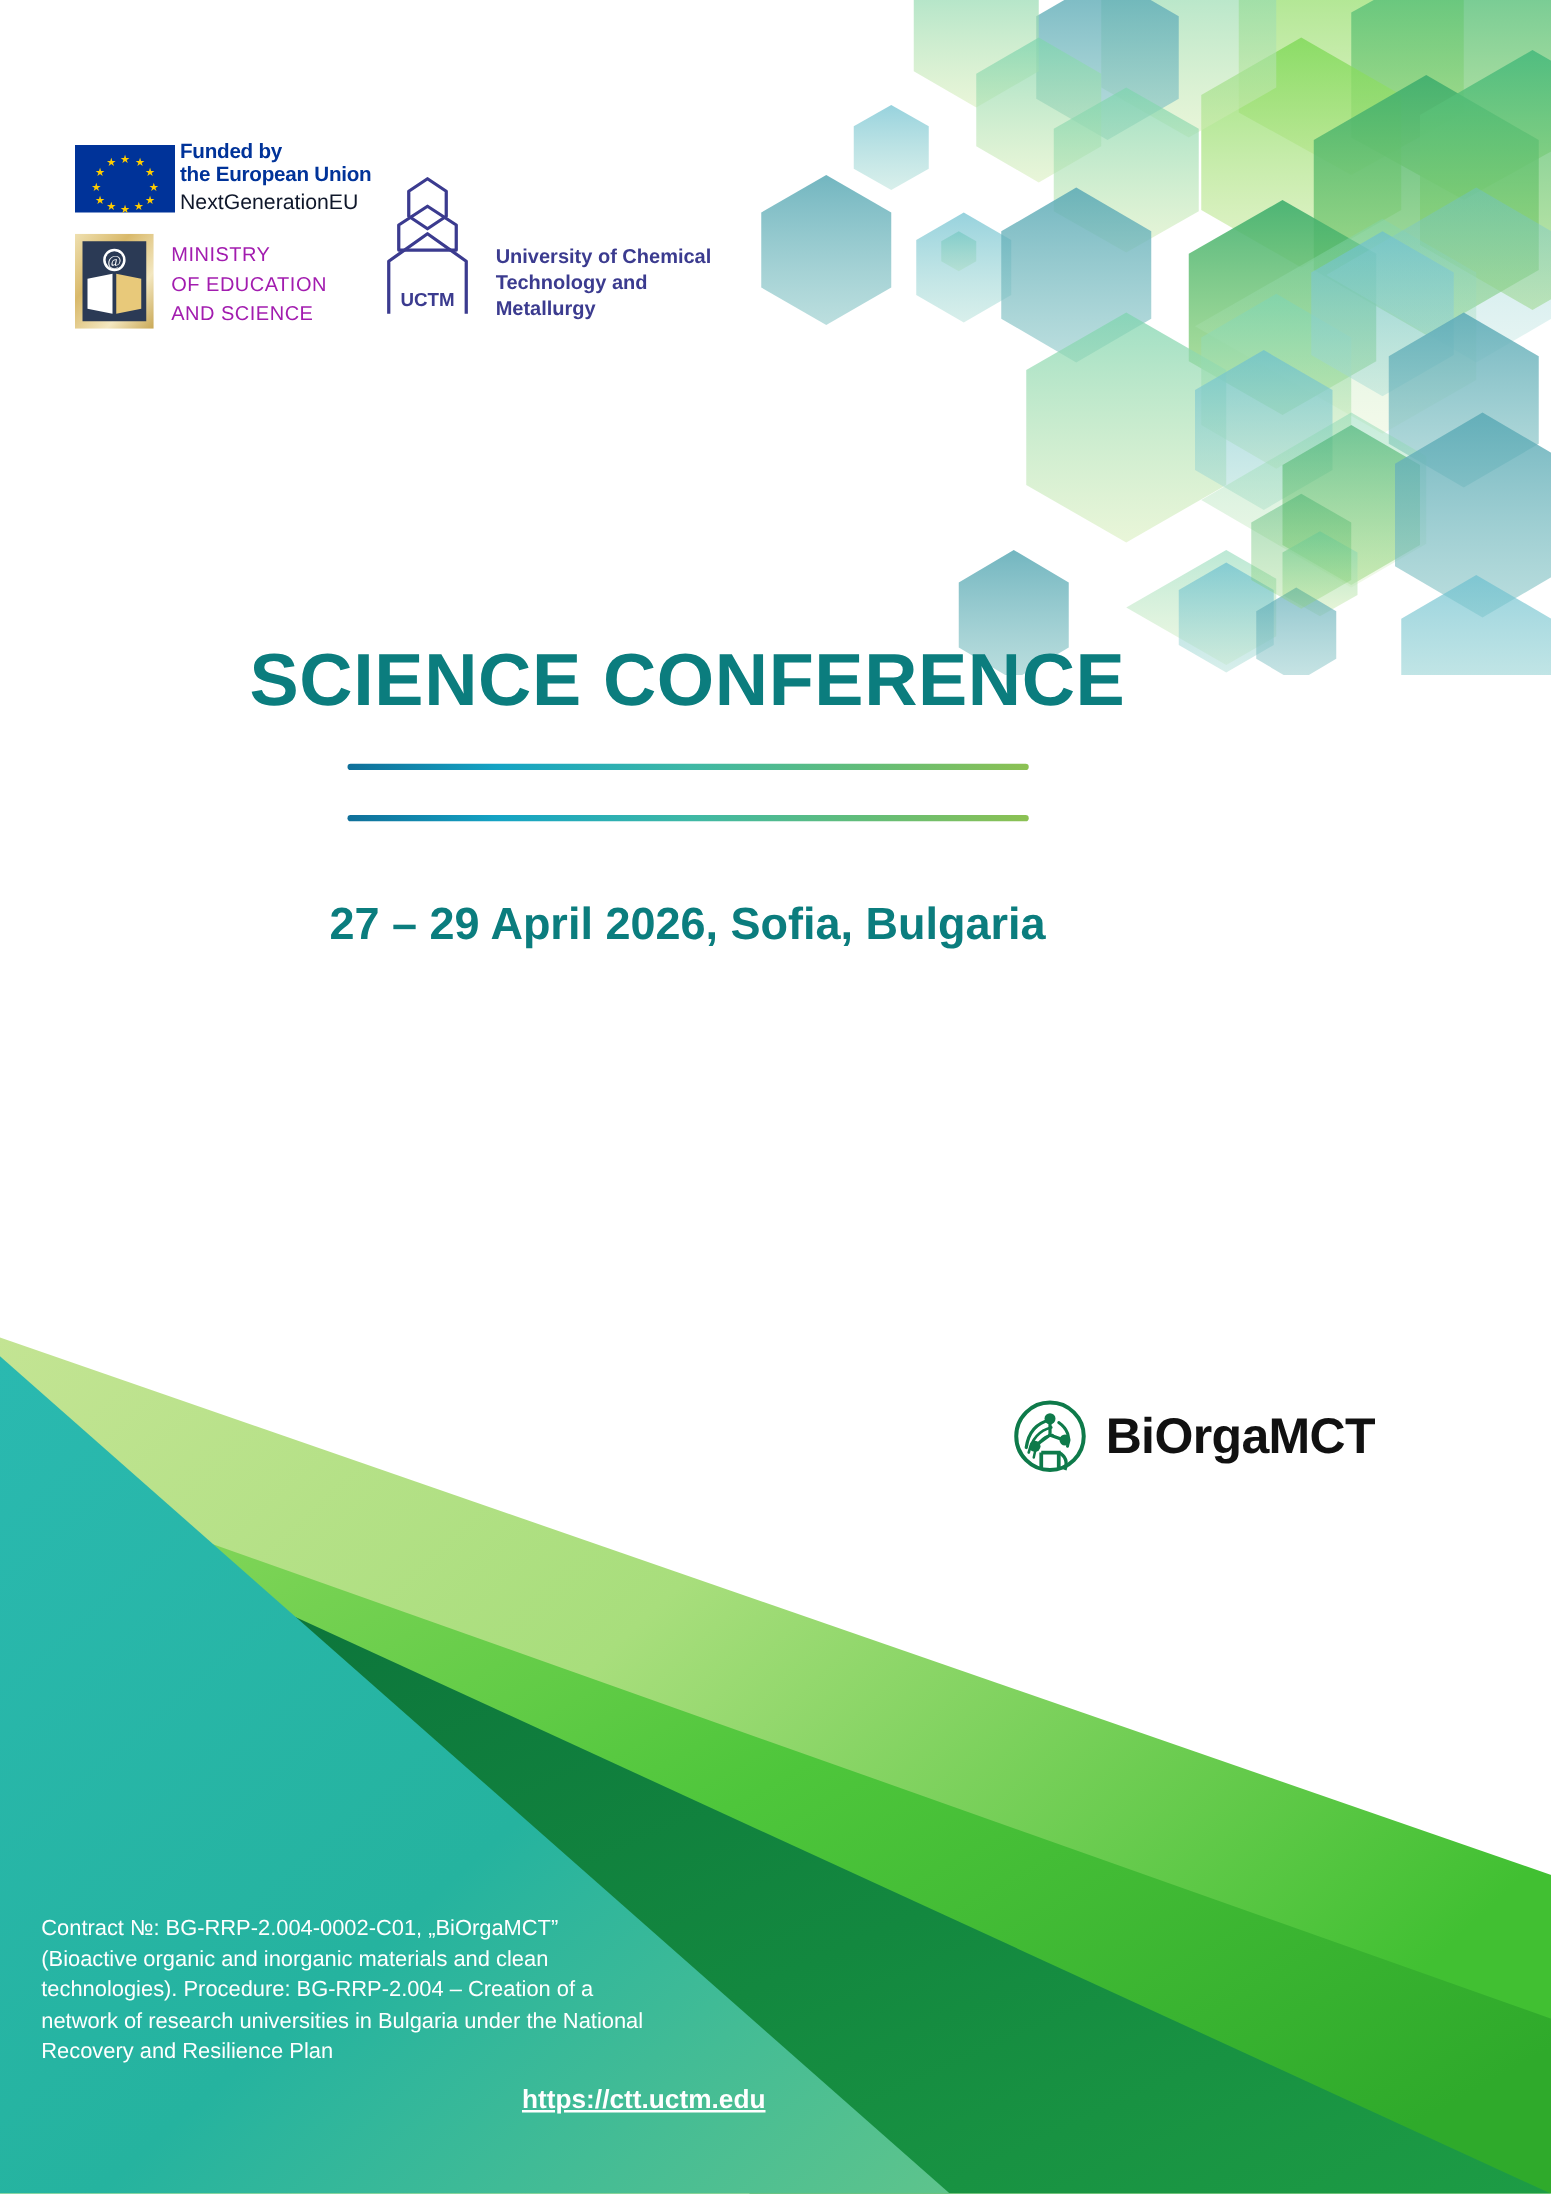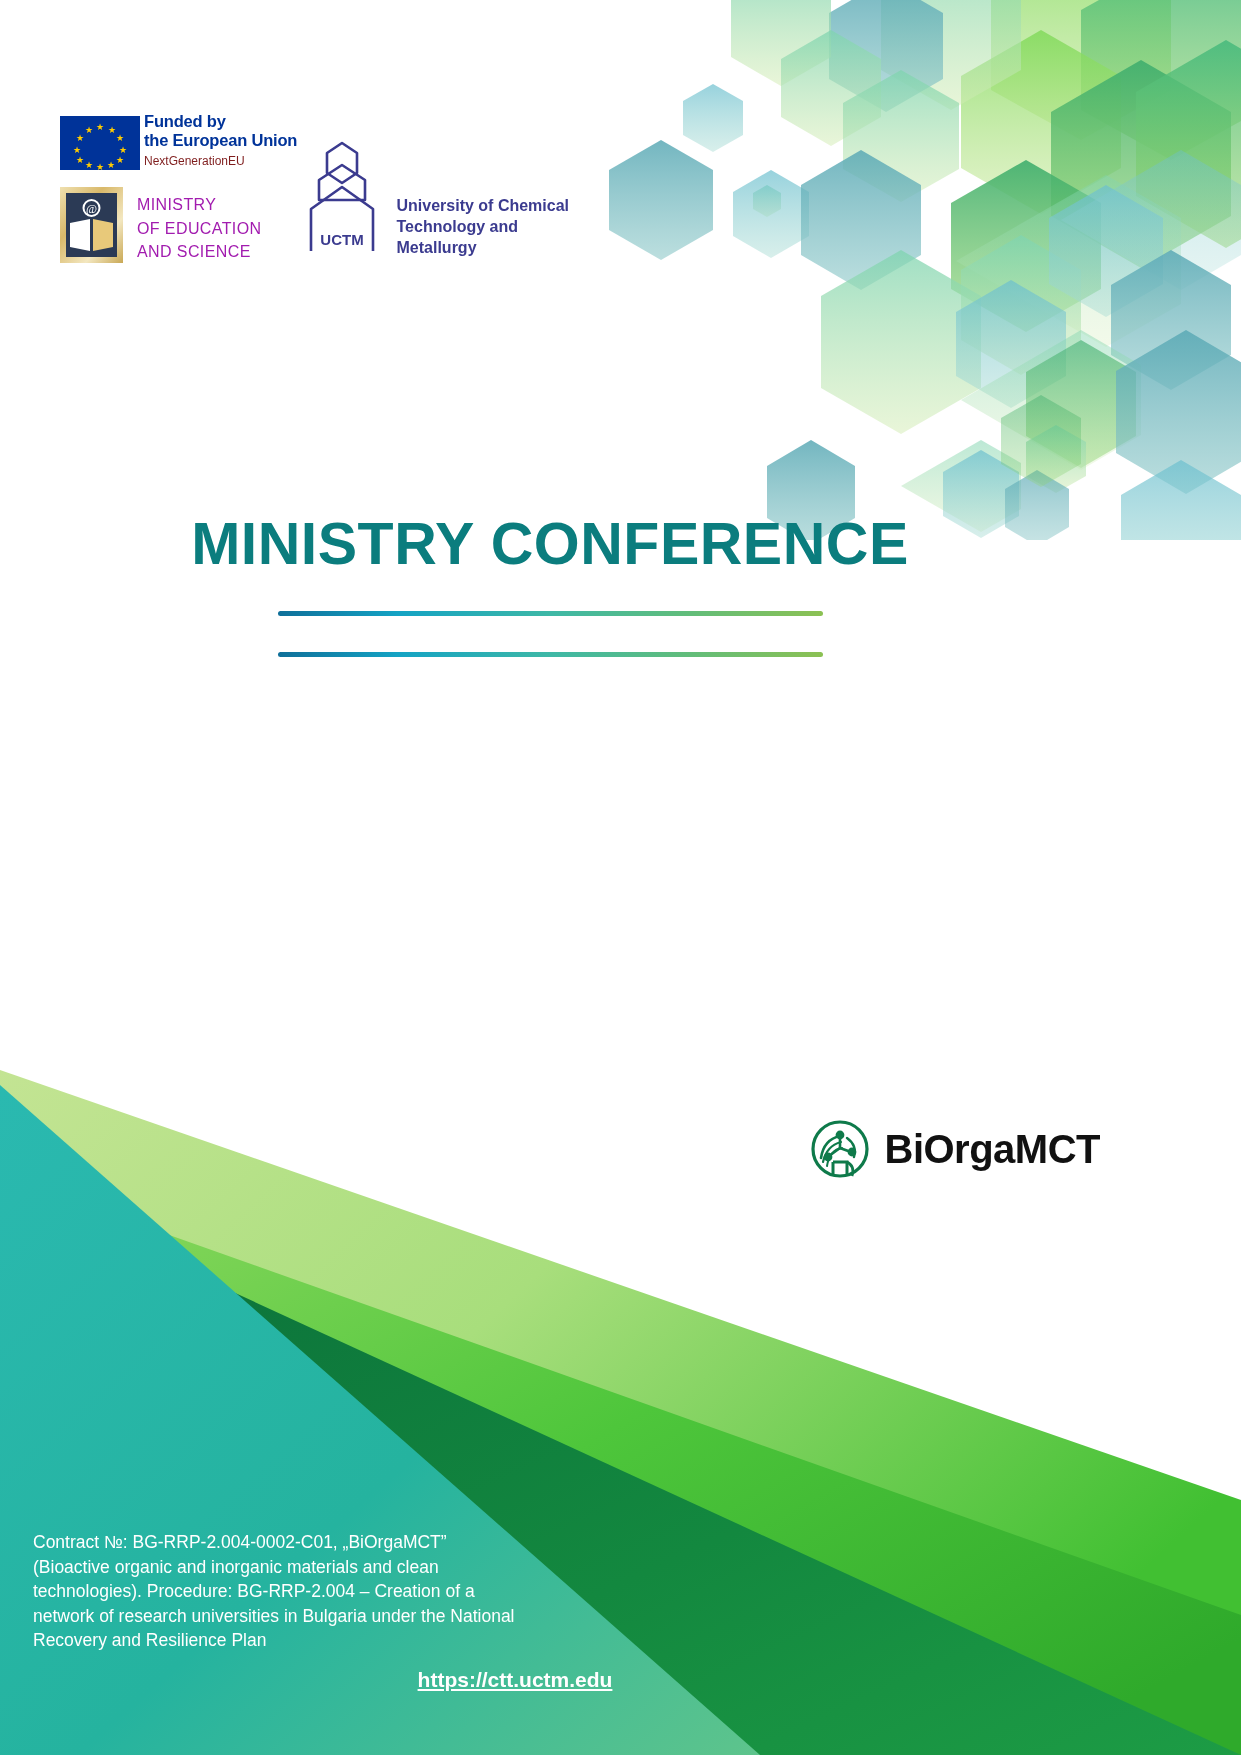--- a/index.html
+++ b/index.html
@@ -25,21 +25,21 @@
     margin-top:4px;
   }
   .eu-flag .star {
     position:absolute; color:#FFCC00; font-size:9px; line-height:9px;
   }
   .eu-text { margin-left:4px; padding-top:0px; }
   .eu-text .l1 {
     color:#003399; font-weight:bold; font-size:16.5px; line-height:19px;
     letter-spacing:-0.2px;
   }
-  .eu-text .l3 { color:#7f1d1d; font-size:12px; line-height:19px; margin-top:2px; }
+  .eu-text .l3 { color:#0f172a; font-size:17px; line-height:19px; margin-top:2px; }
 
   .mid-row { display:flex; align-items:flex-start; margin-top:16px; }
 
   .mon-logo { width:63px; height:76px; flex:none; position:relative; }
   .mon-text {
     margin-left:14px; padding-top:6px;
     font-family:Liberation Sans, sans-serif;
     color:#a21caf; font-size:16px; line-height:23.5px; letter-spacing:0.4px;
   }
 
@@ -229,23 +229,24 @@
           <div>University of Chemical</div>
           <div>Technology and</div>
           <div>Metallurgy</div>
         </div>
       </div>
 
     </div>
   </div>
 
   <div class="main">
-    <div class="conf-title">MINISTRY CONFERENCE</div>
+    <div class="conf-title">SCIENCE CONFERENCE</div>
     <div class="rule"></div>
     <div class="rule" style="margin-top:36px;"></div>
+    <div class="conf-date">27 – 29 April 2026, Sofia, Bulgaria</div>
   </div>
 
   <div class="proj-logo">
     <div class="proj-mark">
       <svg width="62" height="62" viewBox="0 0 62 62" xmlns="http://www.w3.org/2000/svg">
         <circle cx="31" cy="31" r="27" fill="none" stroke="#0e7a4a" stroke-width="3.2"></circle>
         <path d="M12,40 C14,26 22,20 31,18" fill="none" stroke="#0e7a4a" stroke-width="2.6" stroke-linecap="round"></path>
         <path d="M14,44 C17,31 24,26 32,24" fill="none" stroke="#0e7a4a" stroke-width="2.2" stroke-linecap="round"></path>
         <path d="M18,48 C20,36 26,31 33,30" fill="none" stroke="#0e7a4a" stroke-width="2" stroke-linecap="round"></path>
         <path d="M31,18 L31,30 L42,34" fill="none" stroke="#0e7a4a" stroke-width="2.6" stroke-linecap="round"></path>

